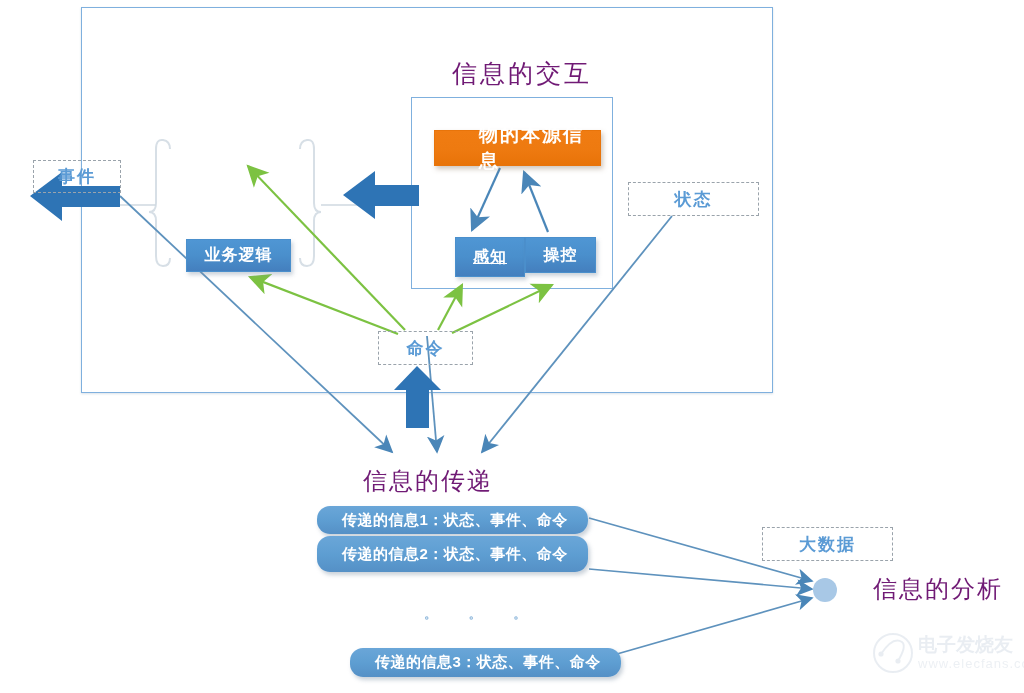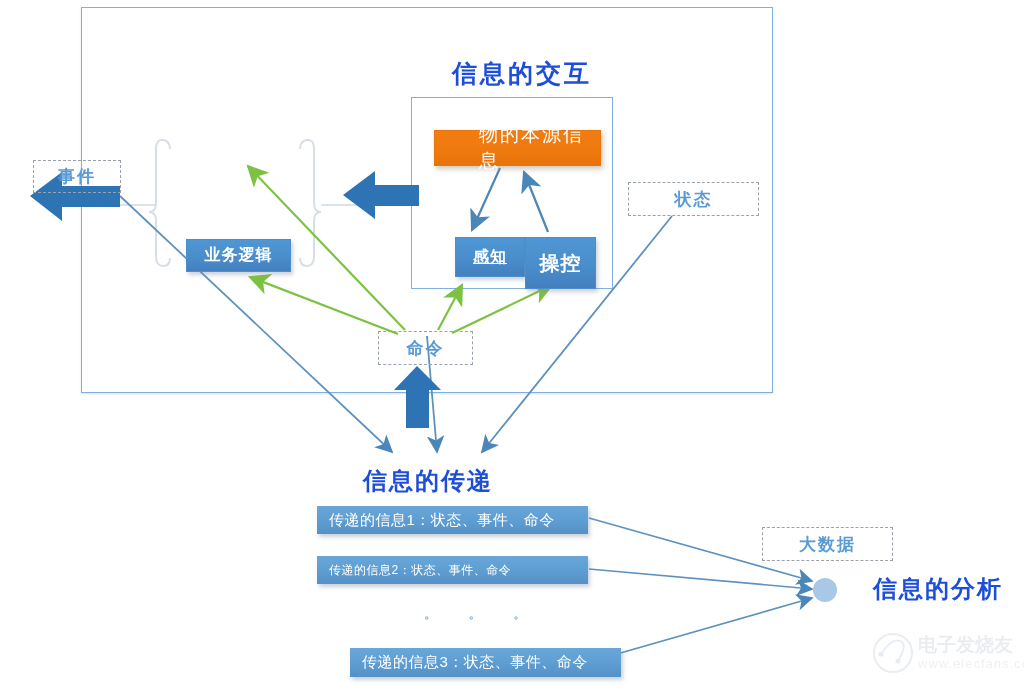--- a/index.html
+++ b/index.html
@@ -12,41 +12,41 @@
   
   .bluebox{
     background:linear-gradient(to bottom,#4f96d4 0%,#4a8fcc 50%,#447fbe 100%);
     color:#ffffff;font-weight:bold;letter-spacing:1px;
     box-shadow:2px 3px 4px rgba(120,140,160,.38);
     border:1px solid #4a8fcc;
   }
   
   .orangebox{
     background:linear-gradient(to bottom,#f07c12 0%,#ee7a10 55%,#e87308 100%);
-    color:#ffffff;font-weight:normal;letter-spacing:2px;
+    color:#ffffff;font-weight:bold;letter-spacing:2px;
     box-shadow:2px 3px 5px rgba(150,130,110,.45);
     border:1px solid #e8740a;
     padding-left:44px;
   }
   
   .dashbox{
     border:1px dashed #9aa3ab;color:#5b9bd5;font-weight:bold;
     background:transparent;letter-spacing:2px;
   }
   
   .frame{position:absolute;box-sizing:border-box;border:1px solid #7fb0de;background:transparent;}
   .frame.soft{box-shadow:0 1px 2px rgba(150,170,190,.35);}
 
-  .bigtitle{position:absolute;color:#1d4ed8;font-weight:bold;white-space:nowrap;}
+  .bigtitle{position:absolute;color:#701a75;font-weight:normal;white-space:nowrap;}
   .msgbox{
     position:absolute;box-sizing:border-box;display:flex;align-items:center;
     background:linear-gradient(to bottom,#6aa6d8 0%,#5e9ed2 50%,#5590c6 100%);
-    color:#ffffff;font-weight:normal;
+    color:#ffffff;font-weight:bold;
     box-shadow:2px 3px 4px rgba(120,140,160,.40);
-    padding-left:12px;letter-spacing:.5px;
+    padding-left:25px;letter-spacing:.5px;border-radius:13px;
   }
   .dots{position:absolute;color:#8fb8dc;letter-spacing:14px;font-weight:bold;}
   .bigdot{position:absolute;border-radius:50%;background:#a8c8e6;}
   .wm{position:absolute;opacity:.30;}
   .wm .wmtext{color:#b9c6d6;font-weight:bold;white-space:nowrap;}
   .wm .wmurl{color:#c3cedb;letter-spacing:1px;white-space:nowrap;}
 </style>
 </head>
 <body>
 
@@ -113,38 +113,38 @@
   <div class="node bluebox" style="left:186px;top:239px;width:105px;height:33px;font-size:16px;">
     <span>业务逻辑</span>
   </div>
 
   <div class="node orangebox" style="left:434px;top:130px;width:167px;height:36px;font-size:19px;">
     <span>物的本源信息</span>
   </div>
   <div class="node bluebox" style="left:455px;top:237px;width:70px;height:40px;font-size:16px;text-decoration:underline;">
     <span>感知</span>
   </div>
-  <div class="node bluebox" style="left:525px;top:237px;width:71px;height:52px;font-size:20px;align-items:center;">
+  <div class="node bluebox" style="left:525px;top:237px;width:71px;height:36px;font-size:16px;align-items:center;">
     <span>操控</span>
   </div>
 
   <div class="node dashbox" style="left:33px;top:160px;width:88px;height:33px;font-size:17px;">
     <span>事件</span>
   </div>
   <div class="node dashbox" style="left:378px;top:331px;width:95px;height:34px;font-size:17px;">
     <span>命令</span>
   </div>
   <div class="node dashbox" style="left:628px;top:182px;width:131px;height:34px;font-size:17px;">
     <span>状态</span>
   </div>
 
   <div class="msgbox" style="left:317px;top:506px;width:271px;height:28px;font-size:15px;">
     <span>传递的信息1：状态、事件、命令</span>
   </div>
-  <div class="msgbox" style="left:317px;top:556px;width:271px;height:28px;font-size:12px;">
+  <div class="msgbox" style="left:317px;top:536px;width:271px;height:36px;font-size:15px;">
     <span>传递的信息2：状态、事件、命令</span>
   </div>
   <div class="dots" style="left:424px;top:605px;font-size:13px;">。 。 。</div>
   <div class="msgbox" style="left:317px;top:648px;width:271px;height:29px;font-size:15px;margin-left:33px;">
     <span>传递的信息3：状态、事件、命令</span>
   </div>
 
   <div class="node dashbox" style="left:762px;top:527px;width:131px;height:34px;font-size:17px;">
     <span>大数据</span>
   </div>

